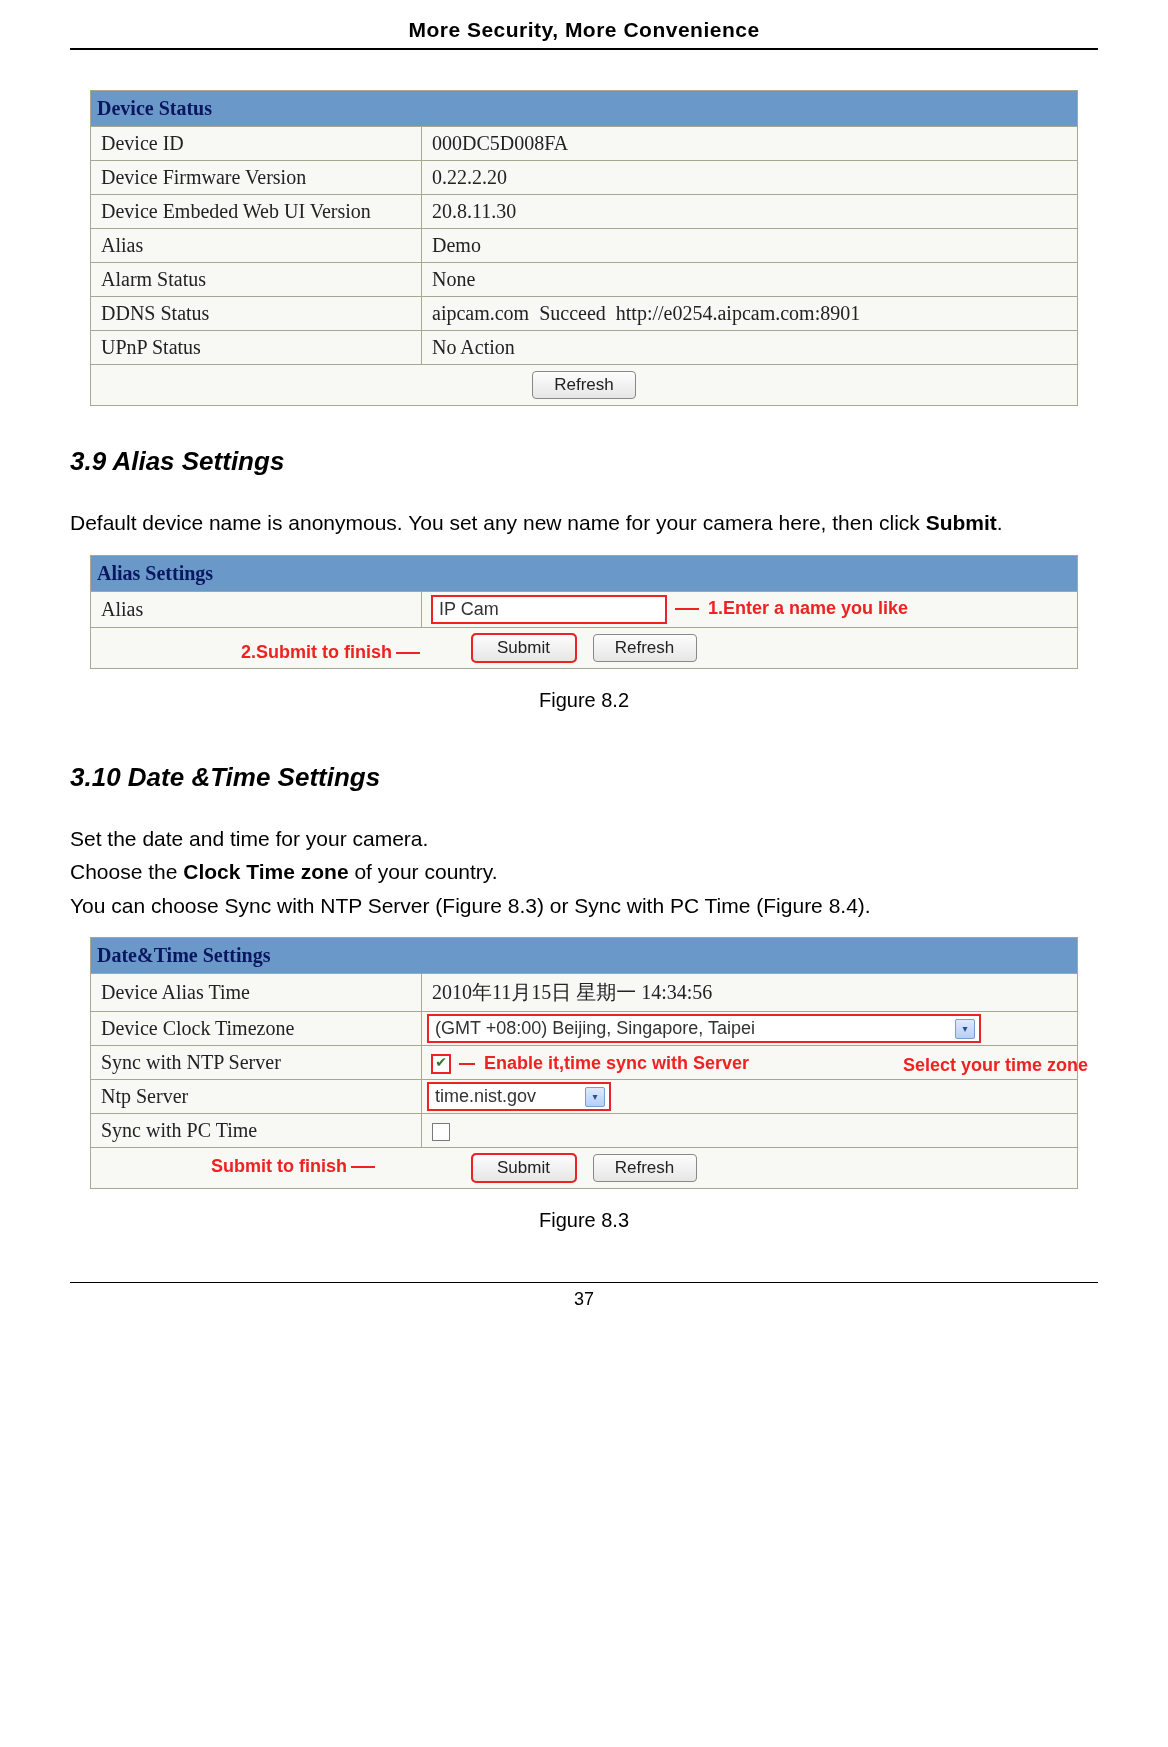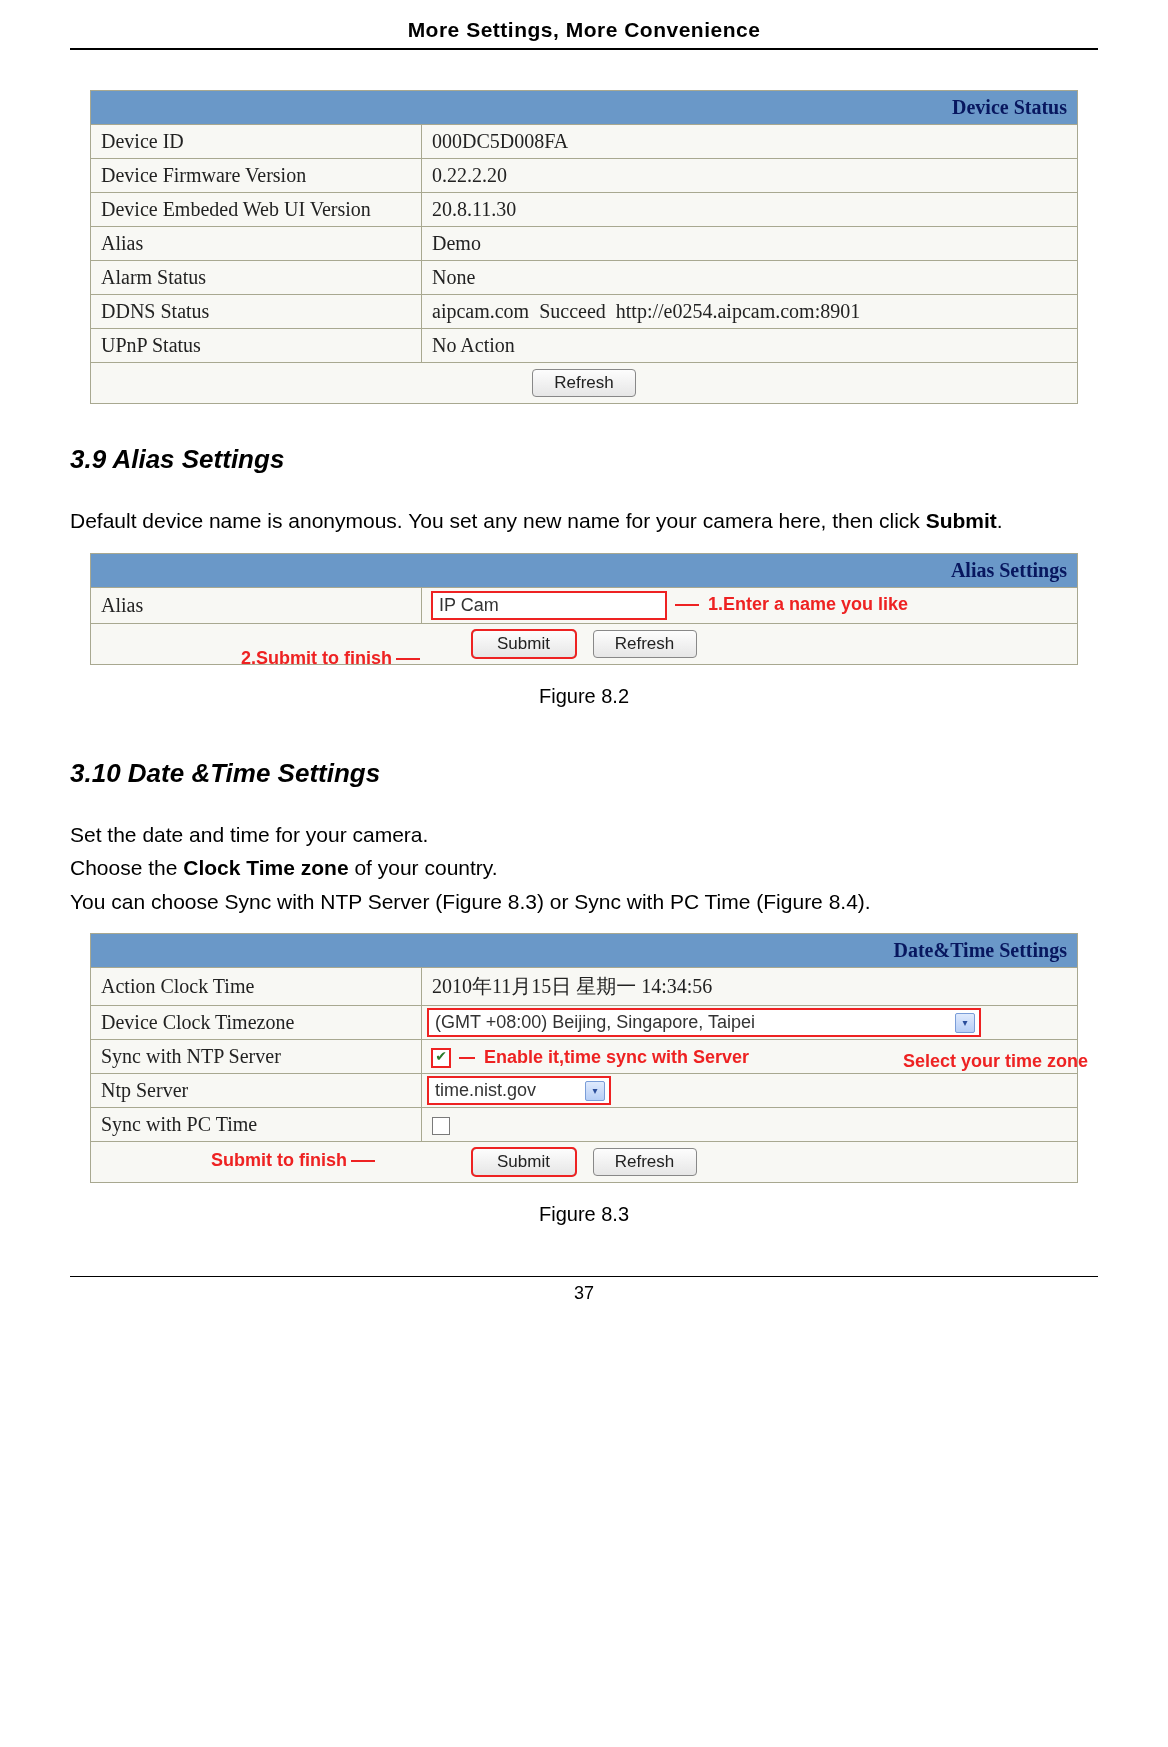--- a/index.html
+++ b/index.html
@@ -39,22 +39,23 @@
     border: 1px solid #a8a890;
     padding: 5px 10px;
     text-align: left;
     font-weight: normal;
     color: #222;
   }
   .ui-table .hdr {
     background: #6a98c8;
     color: #08175f;
     font-weight: bold;
-    text-align: right;
+    text-align: left;
     font-size: 20px;
+    padding: 6px;
   }
   .ui-table .btnrow {
     text-align: center;
     padding: 6px;
   }
   .ui-btn {
     display: inline-block;
     min-width: 82px;
     padding: 3px 10px;
     border: 1px solid #888;
@@ -156,21 +157,21 @@
     width: 100%;
   }
   
   .col-lab { width: 310px; }
 </style>
 </head>
 <body>
 
 <div class="page">
 
-  <div class="page-header">More Settings, More Convenience</div>
+  <div class="page-header">More Security, More Convenience</div>
 
   <div class="figure-wrap">
     <table class="ui-table">
       <tbody>
           <tr>
             <td colspan="2" class="hdr">Device Status</td>
           </tr>
       <tr>
             <td class="col-lab">Device ID</td>
             <td>000DC5D008FA</td>
@@ -222,21 +223,21 @@
       <tr>
         <td class="col-lab">Alias</td>
         <td class="rel" style="padding:4px 10px;">
           <span class="ui-input red-box" style="min-width:220px">IP Cam</span>
           <span class="red-line" style="width:24px;margin:0 4px;"></span>
           <span class="red-ann">1.Enter a name you like</span>
         </td>
       </tr>
       <tr>
             <td colspan="2" class="btnrow rel">
-        <span class="ann-abs red-ann" style="left:150px; top:24px;">
+        <span class="ann-abs red-ann" style="left:150px; top:14px;">
           <span>2.Submit to finish</span><span class="red-line" style="width:24px;margin-left:4px;"></span>
         </span>
         <span class="ui-btn red-box">Submit</span>
         <span class="ui-btn">Refresh</span>
       </td>
           </tr>
     </tbody>
       </table>
   </div>
   <div class="figure-caption">Figure 8.2</div>
@@ -248,21 +249,21 @@
   </p>
   <p class="body-text">You can choose Sync with NTP Server (Figure 8.3) or Sync with PC Time (Figure 8.4).</p>
 
   <div class="figure-wrap rel">
     <table class="ui-table">
       <tbody>
           <tr>
             <td colspan="2" class="hdr">Date&amp;Time Settings</td>
           </tr>
       <tr>
-        <td class="col-lab">Action Clock Time</td>
+        <td class="col-lab">Device Alias Time</td>
         <td>2010年11月15日  星期一  14:34:56</td>
       </tr>
       <tr>
         <td>Device Clock Timezone</td>
         <td style="padding:3px 6px;">
           <span class="ui-select red-box" style="min-width:540px">
             <span>(GMT +08:00) Beijing, Singapore, Taipei</span>
             <span class="arrow">▾</span>
           </span>
         </td>

